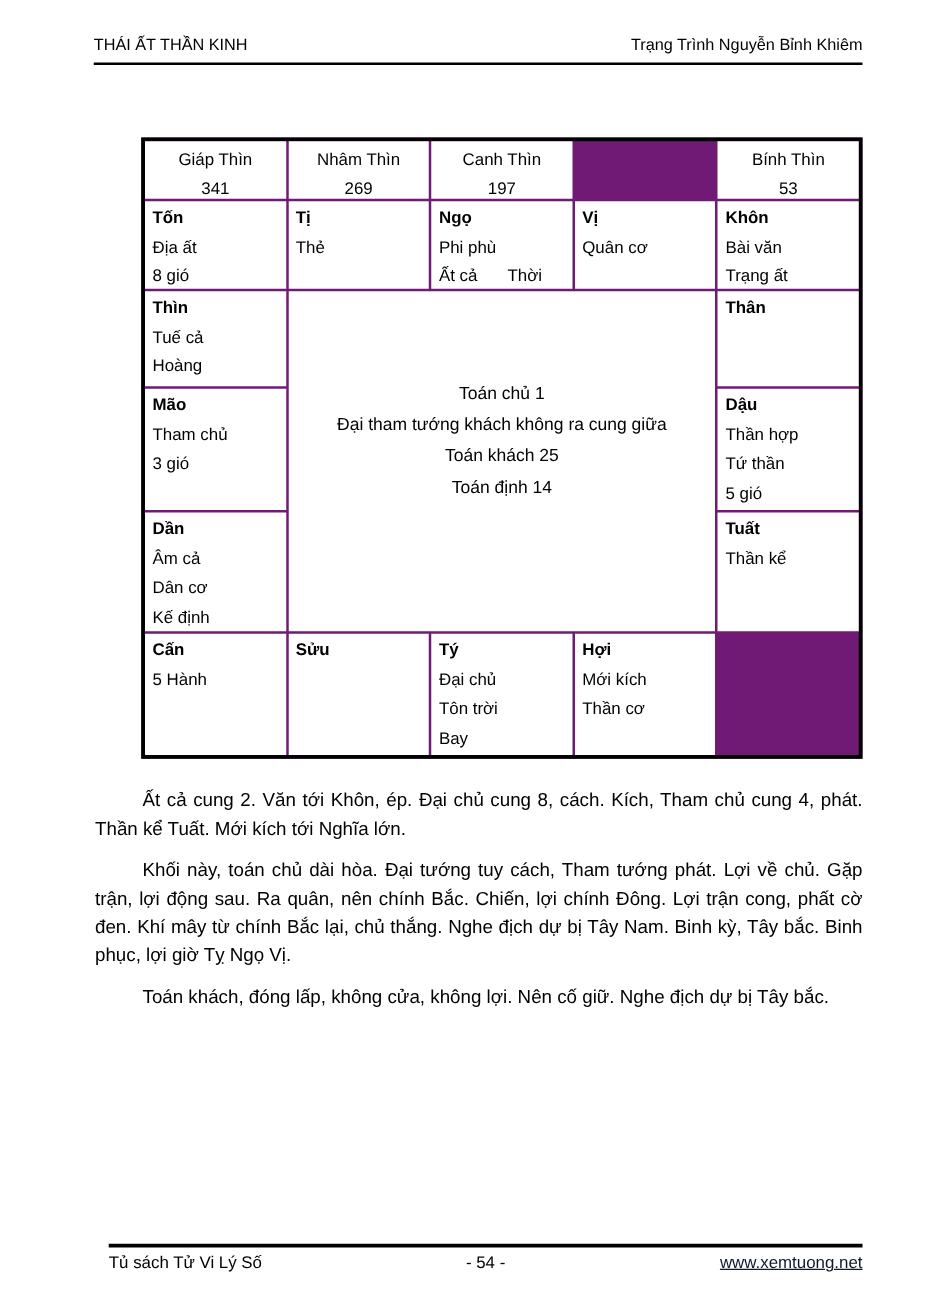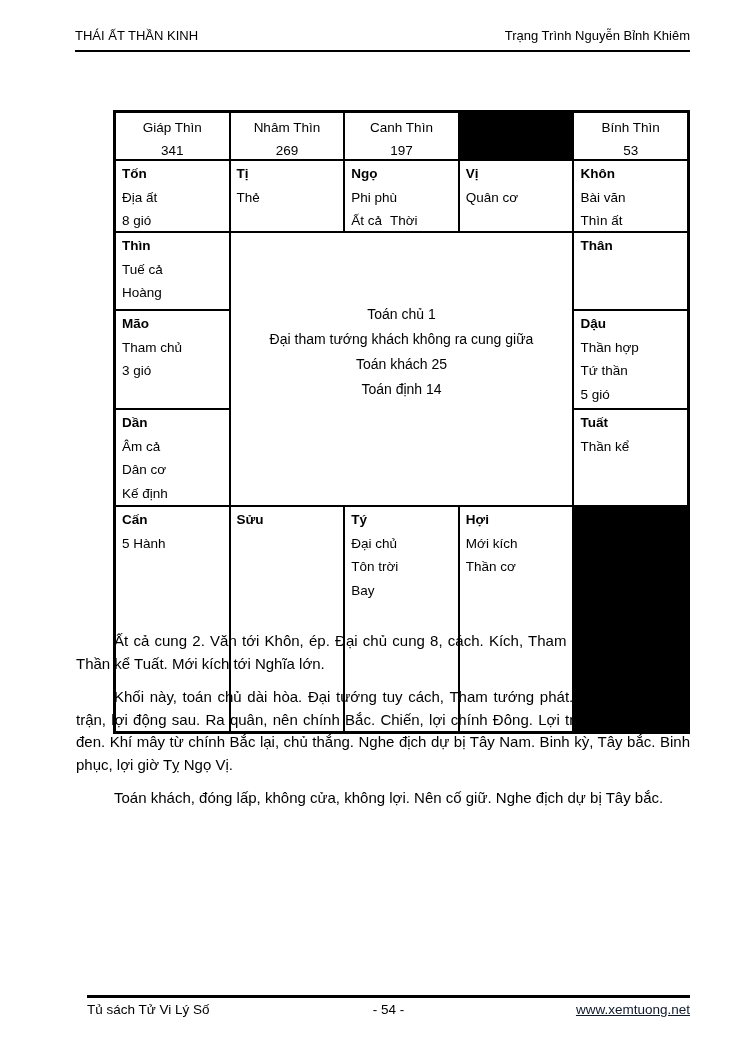--- a/index.html
+++ b/index.html
@@ -24,35 +24,35 @@
     font-size: 13px;
     border-bottom: 2.5px solid #000;
     padding-bottom: 7px;
   }
   
   .chart {
     position: absolute;
     left: 113px;
     top: 110px;
     width: 577px;
-    height: 624px;
+    height: 497px;
     box-sizing: border-box;
     display: grid;
     grid-template-columns: repeat(5, 1fr);
     grid-template-rows: 46px 70px 76px 97px 95px auto;
     gap: 2px;
-    background: #000000;
+    background: #701a75;
     border: 3px solid #000;
     font-size: 13.5px;
   }
   .chart > div { background: #fff; overflow: hidden; }
   .hcell { text-align: center; padding-top: 3px; line-height: 23px; }
   .pcell { padding: 1px 6px 0 6px; line-height: 23.5px; }
   .ptitle { font-weight: bold; }
-  .split-line { display: flex; gap: 8px; }
+  .split-line { display: flex; gap: 24px; }
   .center-cell {
     display: flex;
     flex-direction: column;
     justify-content: center;
     align-items: center;
     text-align: center;
     font-size: 14px;
     line-height: 25px;
     padding-bottom: 34px;
   }
@@ -138,21 +138,21 @@
         <span>Thời</span>
       </div>
     </div>
     <div class="pcell r2c4">
       <div class="ptitle">Vị</div>
       <div>Quân cơ</div>
     </div>
     <div class="pcell r2c5">
       <div class="ptitle">Khôn</div>
       <div>Bài văn</div>
-      <div>Thìn ất</div>
+      <div>Trạng ất</div>
     </div>
 
     <div class="pcell pos-thin">
       <div class="ptitle">Thìn</div>
       <div>Tuế cả</div>
       <div>Hoàng</div>
     </div>
 
     <div class="center-cell pos-center">
       <div>Toán chủ 1</div>

